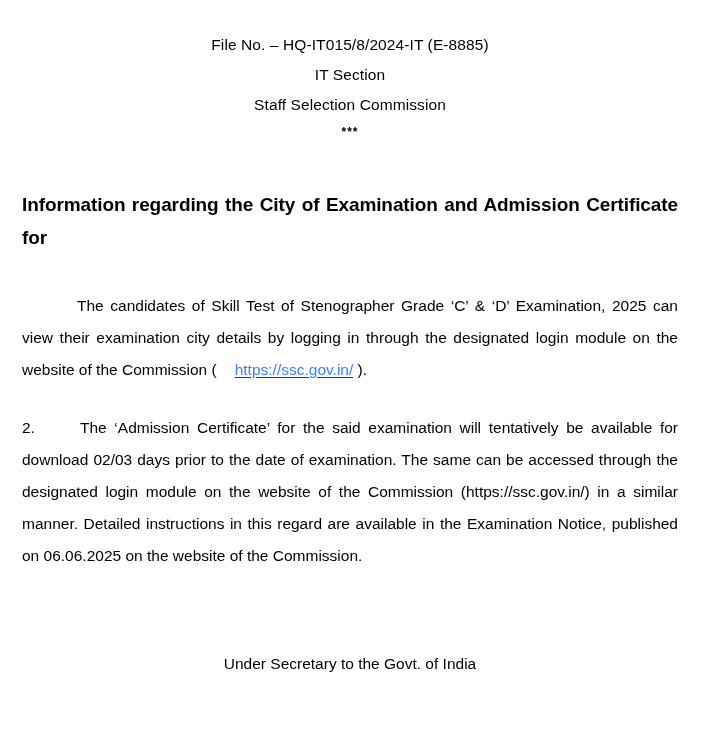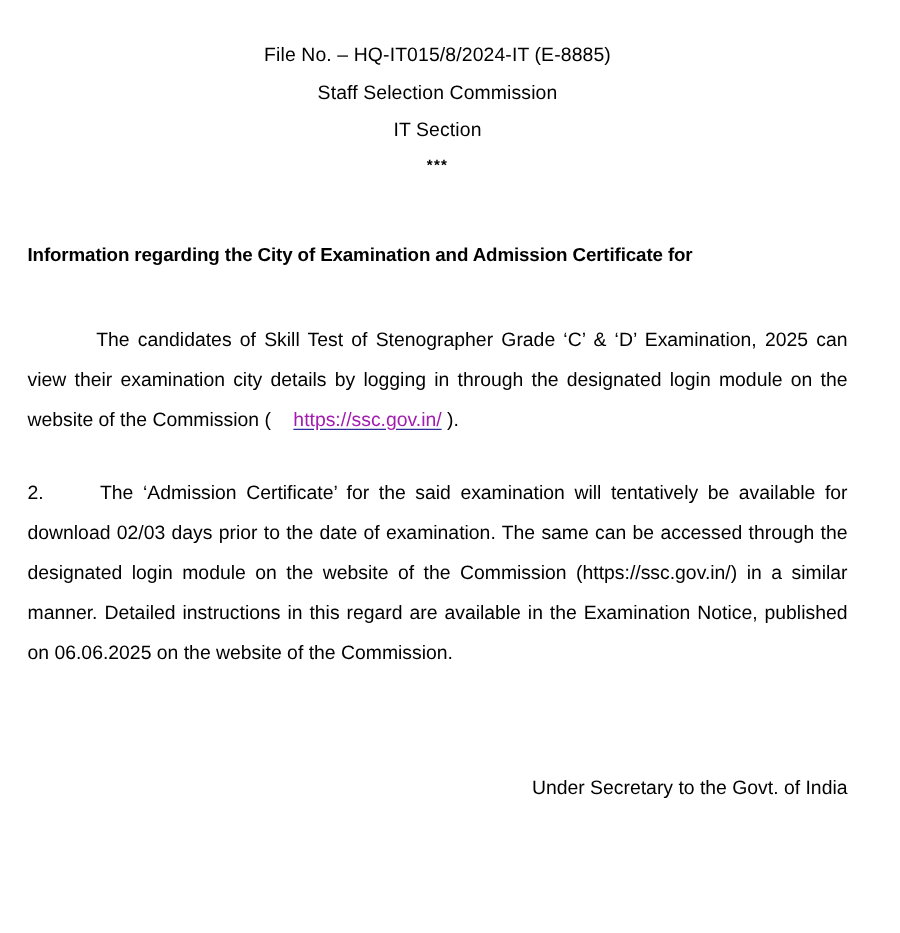--- a/index.html
+++ b/index.html
@@ -45,21 +45,21 @@
   .letterhead .lh-stars {
     font-size: 12px;
     line-height: 24px;
     letter-spacing: 1px;
     font-weight: 700;
   }
 
   
   .subject {
     margin-top: 44px;
-    font-size: 15px;
+    font-size: 19px;
     font-weight: 700;
     line-height: 33px;
     text-align: justify;
     text-justify: inter-word;
     letter-spacing: -0.1px;
   }
   .subject .subj-l1 { display: block; }
   .subject .subj-l2 { display: block; }
 
   
@@ -75,46 +75,46 @@
     text-indent: 55px;
   }
   .para-2 {
     margin-top: 26px;
   }
   .para-num {
     display: inline-block;
     width: 58px;
   }
   a.extlink {
-    color: #a21caf;
+    color: #3b82f6;
     text-decoration: underline;
     text-decoration-color: #2C2C9B;
     text-underline-offset: 2px;
     padding-left: 18px;
   }
 
   
   .signature {
     margin-top: 76px;
-    text-align: right;
+    text-align: center;
     font-size: 15.5px;
     line-height: 32px;
   }
   .signature .sig-line { display: block; }
 </style>
 </head>
 <body>
 
 <div class="page">
   <div class="content">
 
     <div class="letterhead">
       <div class="lh-line">File No. – HQ-IT015/8/2024-IT (E-8885)</div>
+      <div class="lh-line">IT Section</div>
       <div class="lh-line">Staff Selection Commission</div>
-      <div class="lh-line">IT Section</div>
       <div class="lh-stars">***</div>
     </div>
 
     <div class="subject">
       <span class="subj-l1">Information regarding the City of Examination and Admission Certificate for</span>
     </div>
 
     <p class="para para-1"><span>The candidates of Skill Test of Stenographer Grade ‘C’ &amp; ‘D’ Examination, 2025 can view their examination city details by logging in through the designated login module on the website of the Commission (</span><a class="extlink" href="#">https://ssc.gov.in/</a><span> ).</span></p>
 
     <p class="para para-2"><span class="para-num">2.</span><span>The ‘Admission Certificate’ for the said examination will tentatively be available for download 02/03 days prior to the date of examination. The same can be accessed through the designated login module on the website of the Commission (https://ssc.gov.in/) in a similar manner. Detailed instructions in this regard are available in the Examination Notice, published on 06.06.2025 on the website of the Commission.</span></p>

